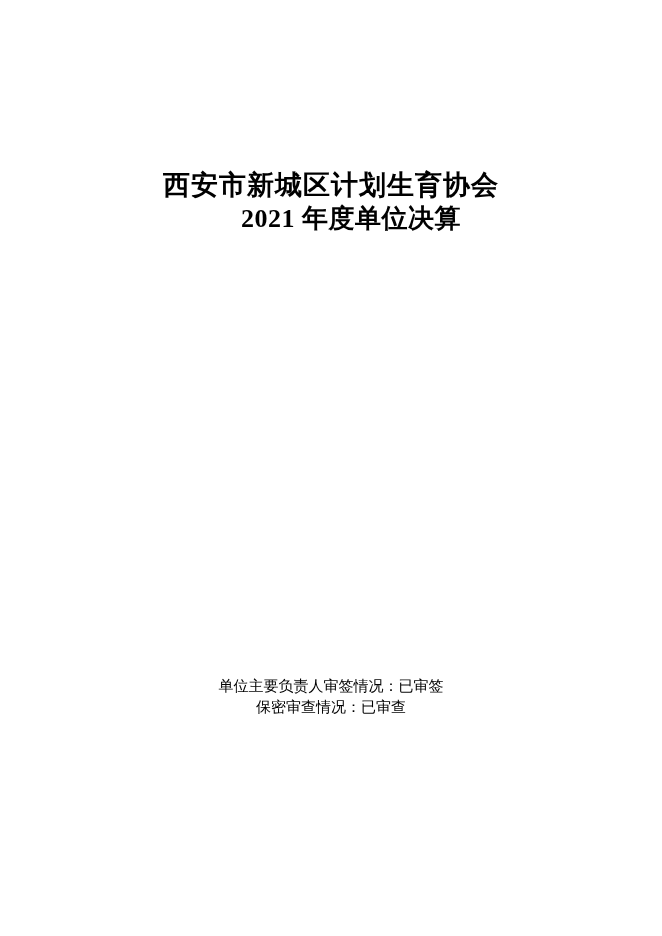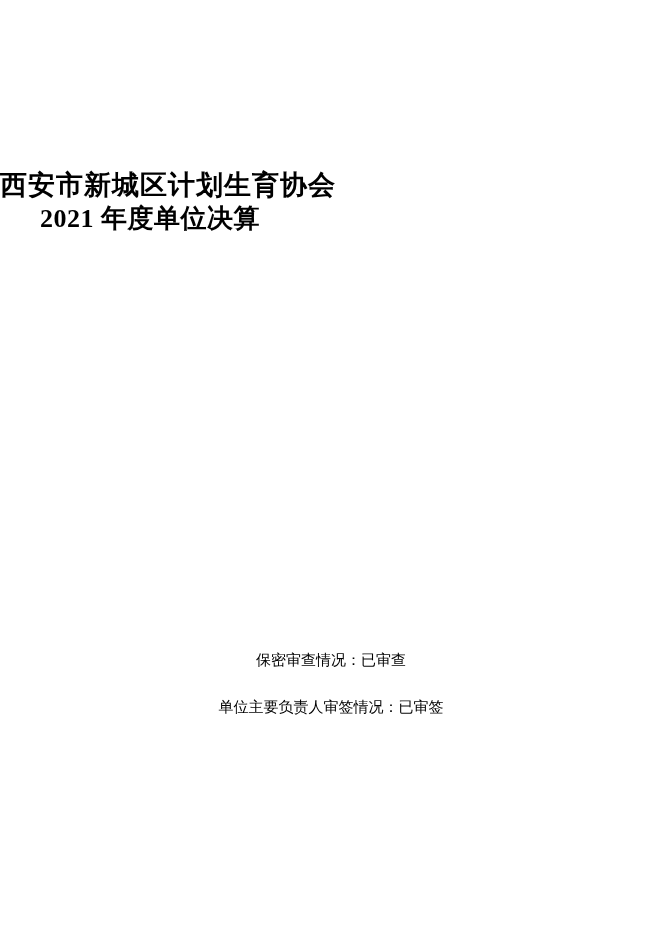--- a/index.html
+++ b/index.html
@@ -18,21 +18,21 @@
     height: 936px;
     margin: 0 auto;
     background: #ffffff;
     overflow: hidden;
   }
   .title-block {
     position: absolute;
     top: 168px;
     left: 0;
     width: 662px;
-    text-align: left;
+    text-align: center;
   }
   .title-line {
     font-family: "Liberation Serif", "DejaVu Serif", serif;
     font-size: 27px;
     font-weight: bold;
     line-height: 34px;
     letter-spacing: 1px;
     color: #000000;
     white-space: nowrap;
   }
@@ -69,21 +69,21 @@
 <body>
 
 <div class="page">
 
   <div class="title-block">
     <div class="title-line">西安市新城区计划生育协会</div>
     <div class="title-line title-line-2">2021 年度单位决算</div>
   </div>
 
   <div class="footer-block">
+    <div class="footer-line second">
+      <span class="footer-inner">单位主要负责人审签情况：已审签</span>
+    </div>
     <div class="footer-line">
       <span class="footer-inner">保密审查情况：已审查</span>
-    </div>
-    <div class="footer-line second">
-      <span class="footer-inner">单位主要负责人审签情况：已审签</span>
     </div>
   </div>
 
 </div>
 
 </body></html>

